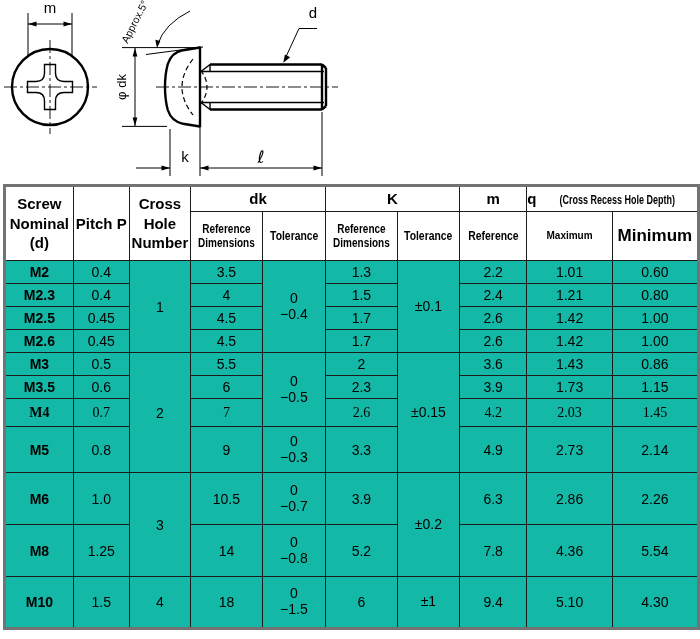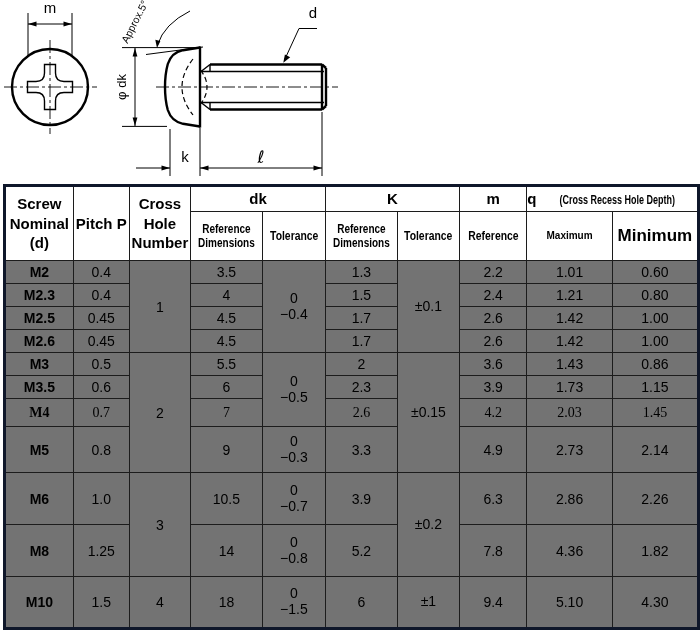--- a/index.html
+++ b/index.html
@@ -13,21 +13,21 @@
   .dash{stroke-width:1.2;fill:none;stroke-dasharray:5 3.2;}
   .cl{stroke-width:0.9;fill:none;stroke-dasharray:13 3 3 3;}
   .arr{fill:#000;stroke:none;}
   text{fill:#000;stroke:none;font-family:"Liberation Sans",sans-serif;}
   .dimtx{font-size:15px;}
   .ell{font-size:17px;font-family:"DejaVu Sans",sans-serif;}
   .rot{font-size:13px;}
   .ang{font-size:10.5px;}
 
   table.spec{position:absolute;left:3px;top:184px;border-collapse:collapse;table-layout:fixed;
-             border:3px solid #0f172a;background:#737373;}
+             border:3px solid #737373;background:#14b8a6;}
   .spec td,.spec th{border:1px solid #1c1c1c;text-align:center;vertical-align:middle;padding:0;overflow:hidden;}
   .spec th{font-weight:bold;background:#fff;}
   tr.hg{height:26px;} tr.hs{height:49px;}
   tr.rs{height:23px;} tr.rm{height:28px;font-family:Liberation Serif, serif;} tr.rl{height:46px;padding-left:17px;} tr.rx{height:52px;}
   .h-main{font-size:15px;line-height:1.3;}
   .h-sub{font-size:12.5px;line-height:1.12;}
   .cond{display:inline-block;transform:scaleX(0.8);transform-origin:50% 50%;white-space:nowrap;}
   .cond2{display:inline-block;transform:scaleX(0.72);transform-origin:50% 50%;white-space:nowrap;font-size:12.5px;font-weight:bold;}
   .qwrap{white-space:nowrap;font-size:15px;}
   .num{font-size:14px;}
@@ -296,21 +296,21 @@
       <td class="name">M8</td>
       <td class="num">1.25</td>
       <td class="num">14</td>
       <td class="tol">
         <div>0</div>
             <div>−0.8</div>
       </td>
       <td class="num">5.2</td>
       <td class="num">7.8</td>
       <td class="num">4.36</td>
-      <td class="num">1.82</td>
+      <td class="num">5.54</td>
     </tr>
 
     <tr class="rx">
       <td class="name">M10</td>
       <td class="num">1.5</td>
       <td class="num">4</td>
       <td class="num">18</td>
       <td class="tol">
         <div>0</div>
             <div>−1.5</div>

